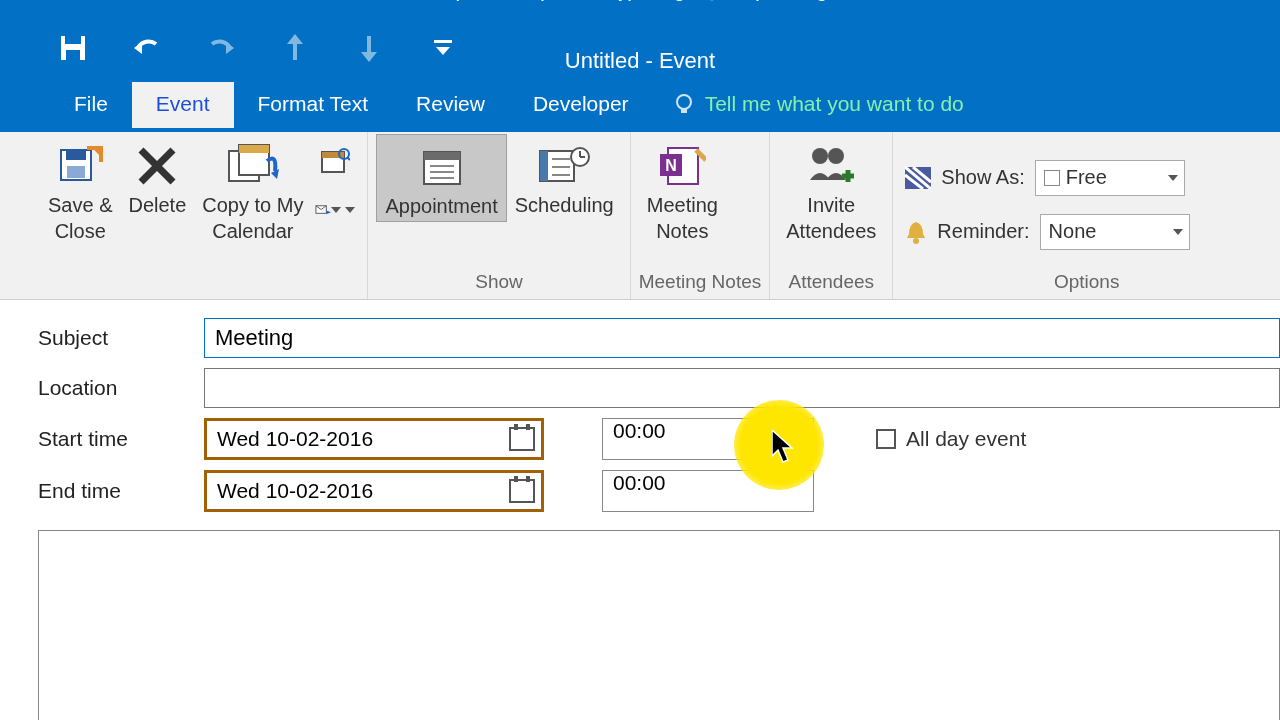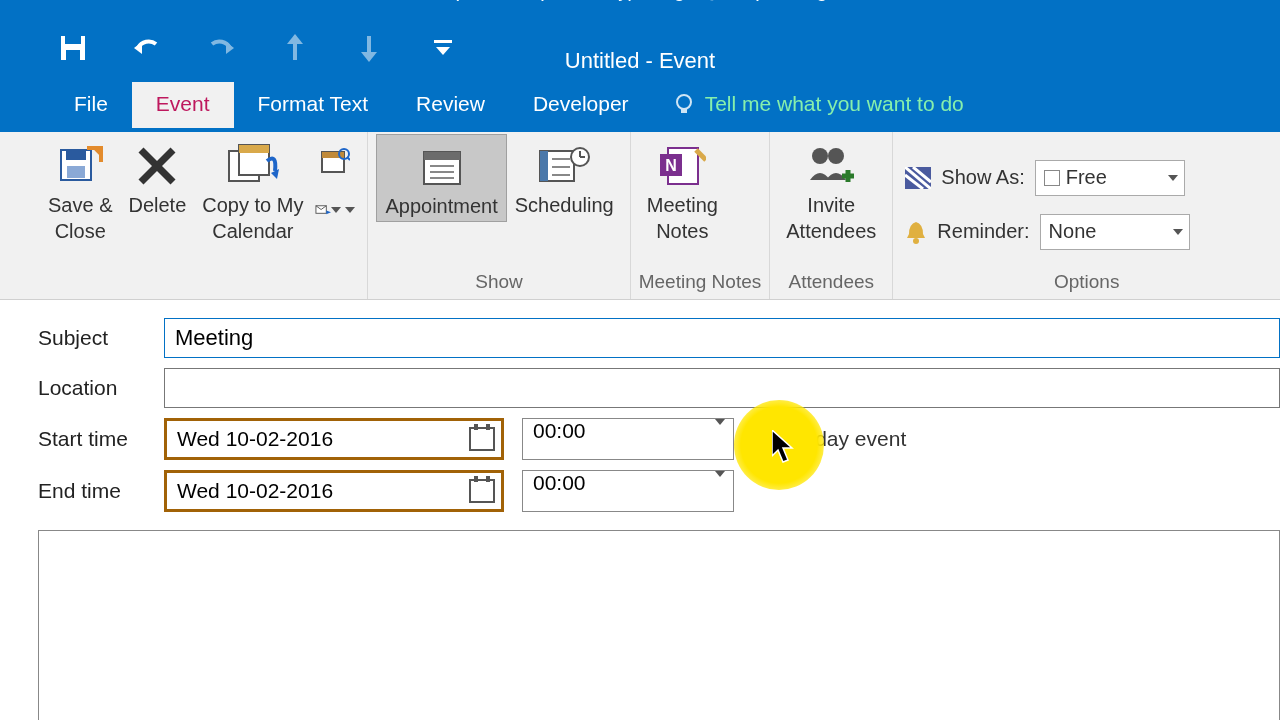--- a/index.html
+++ b/index.html
@@ -56,21 +56,21 @@
     padding-left: 50px;
   }
   .ribbon-tab {
     color: #fff;
     font-size: 21px;
     padding: 10px 24px 12px 24px;
     cursor: pointer;
   }
   .ribbon-tab.active {
     background: #f1f1f1;
-    color: #be185d;
+    color: #1d4ed8;
   }
   .tell-me {
     display: flex;
     align-items: center;
     color: #86efac;
     font-size: 21px;
     padding: 10px 20px 28px 20px;
     gap: 10px;
   }
 
@@ -132,21 +132,21 @@
     border:1px solid #aaa;background:#fff;width:150px;height:36px;
     display:flex;align-items:center;justify-content:space-between;
     padding:0 6px 0 8px;font-size:20px;color:#333;cursor:pointer;
   }
   .chev-down {
     width:0;height:0;border-left:5px solid transparent;border-right:5px solid transparent;
     border-top:6px solid #555;
   }
 
   .form-area { padding: 18px 0 0 38px; position: relative; }
-  .form-row { display:flex; align-items:center; margin-bottom:10px; }
+  .form-row { display:flex; align-items:center; margin-bottom:10px;gap:40px; }
   .form-label { width:126px; font-size:21px; color:#222; }
   .text-input {
     flex:1; height:40px; border:1px solid #777; font-size:22px;
     padding:0 10px; color:#000; outline:none;
   }
   .text-input.focused { border:1px solid #0271c5; }
   .date-box {
     width:340px; height:42px; border:3px solid #a16207; background:#fff;
     display:flex; align-items:center; justify-content:space-between;
     padding:0 6px 0 10px; font-size:21px; cursor:pointer; margin-right:18px;

